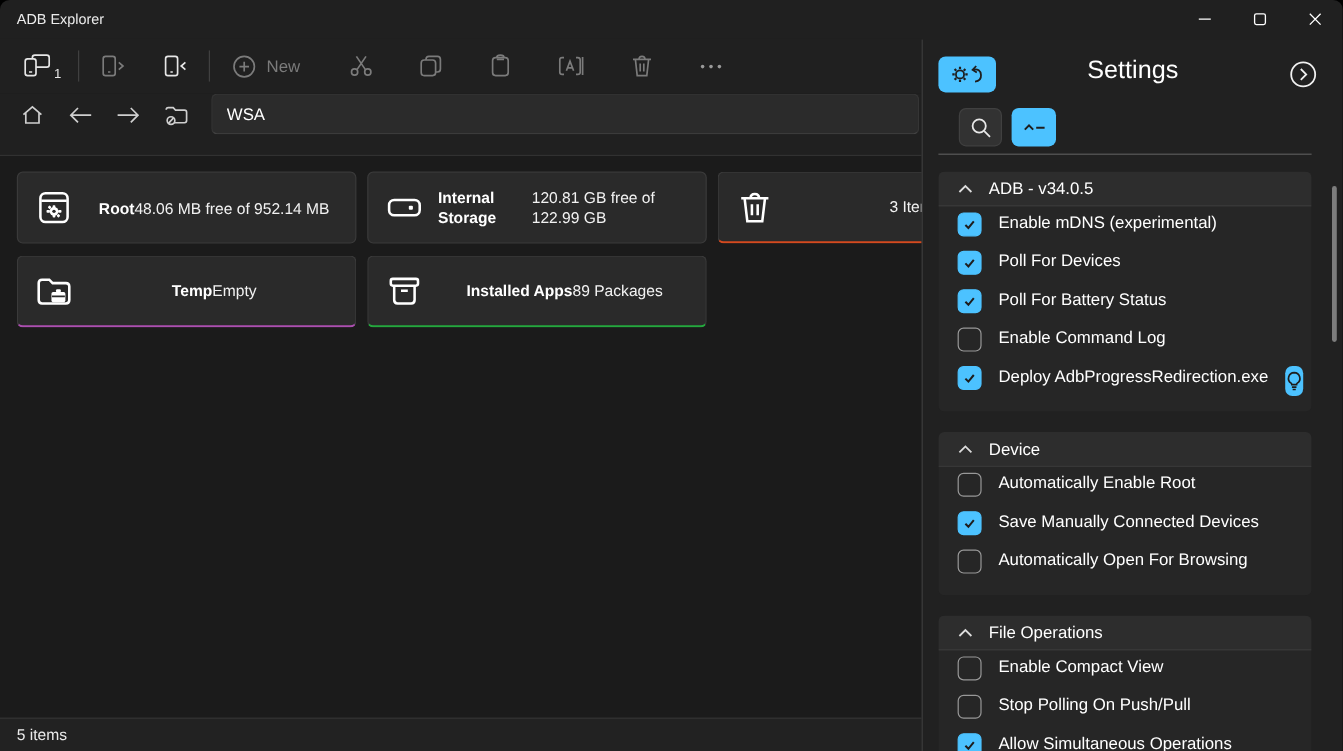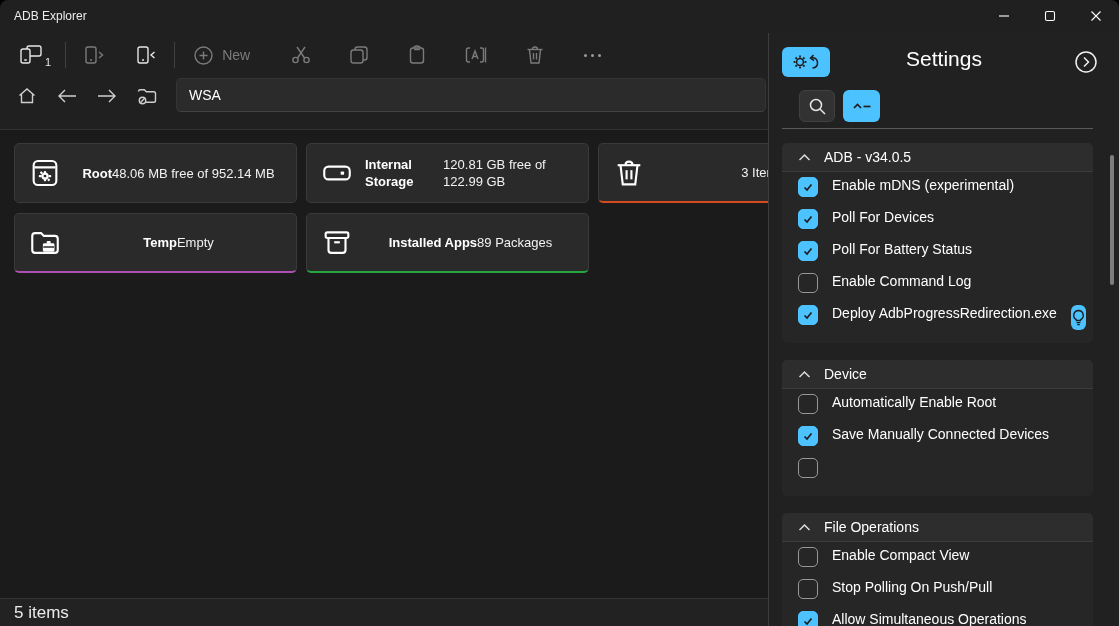--- a/index.html
+++ b/index.html
@@ -55,21 +55,21 @@
   .drive-icon { width:36px; height:36px; flex:0 0 36px; display:flex; align-items:center; justify-content:center; }
   .drive-icon svg { stroke:#fff; fill:none; }
   .drive-body { margin-left:10px; flex:1; display:flex; flex-direction:row; justify-content:center; }
   .drive-title { font-size:13px; font-weight:bold; line-height:17px; }
   .drive-detail { font-size:13px; line-height:17px; color:#f2f2f2; }
   .progress-track { height:4px; background:#8f8f8f; border-radius:2px; margin:4px 0 3px 0; overflow:hidden; }
   .progress-fill { height:100%; border-radius:2px; }
 
   
   #statusbar { position:absolute; bottom:0; left:0; width:768px; height:28px; background:#222222; border-top:1px solid #343434; display:flex; align-items:center; }
-  #statusbar .status-text { margin-left:14px; font-size:17px; color:#eaeaea; }
+  #statusbar .status-text { margin-left:14px; font-size:13px; color:#eaeaea; }
 
   
   #settings-panel {
     position:absolute; top:33px; right:0; width:351px; height:593px;
     background:#212121; border-left:1px solid #3c3c3c; z-index:5;
   }
   #settings-header { position:relative; height:62px; }
   #reset-btn {
     position:absolute; left:13px; top:14px; width:48px; height:30px;
     background:var(--accent,#4cc2ff); border-radius:6px;
@@ -453,20 +453,21 @@
               <svg data-interactable="false" width="12" height="12" viewBox="0 0 12 12" stroke-width="1.7">
                   <path d="M2.5 6.5 L5 9 L9.5 3.5"></path>
                 </svg>
             </span>
             <span class="setting-label" data-interactable="false">Save Manually Connected Devices</span>
           </div>
           <div class="setting-row" data-interactable="true">
             <span class="checkbox" data-interactable="true">
               
             </span>
+            <span class="setting-label" data-interactable="false">Automatically Open For Browsing</span>
           </div>
         </div>
       </div>
 
       <div class="settings-group" data-interactable="false">
         <div class="group-header" data-interactable="true">
           <svg data-interactable="false" width="13" height="9" viewBox="0 0 13 9" stroke-width="1.5">
               <path d="M1.5 7 L6.5 2 L11.5 7"></path>
             </svg>
           <span class="group-title" data-interactable="false">File Operations</span>

